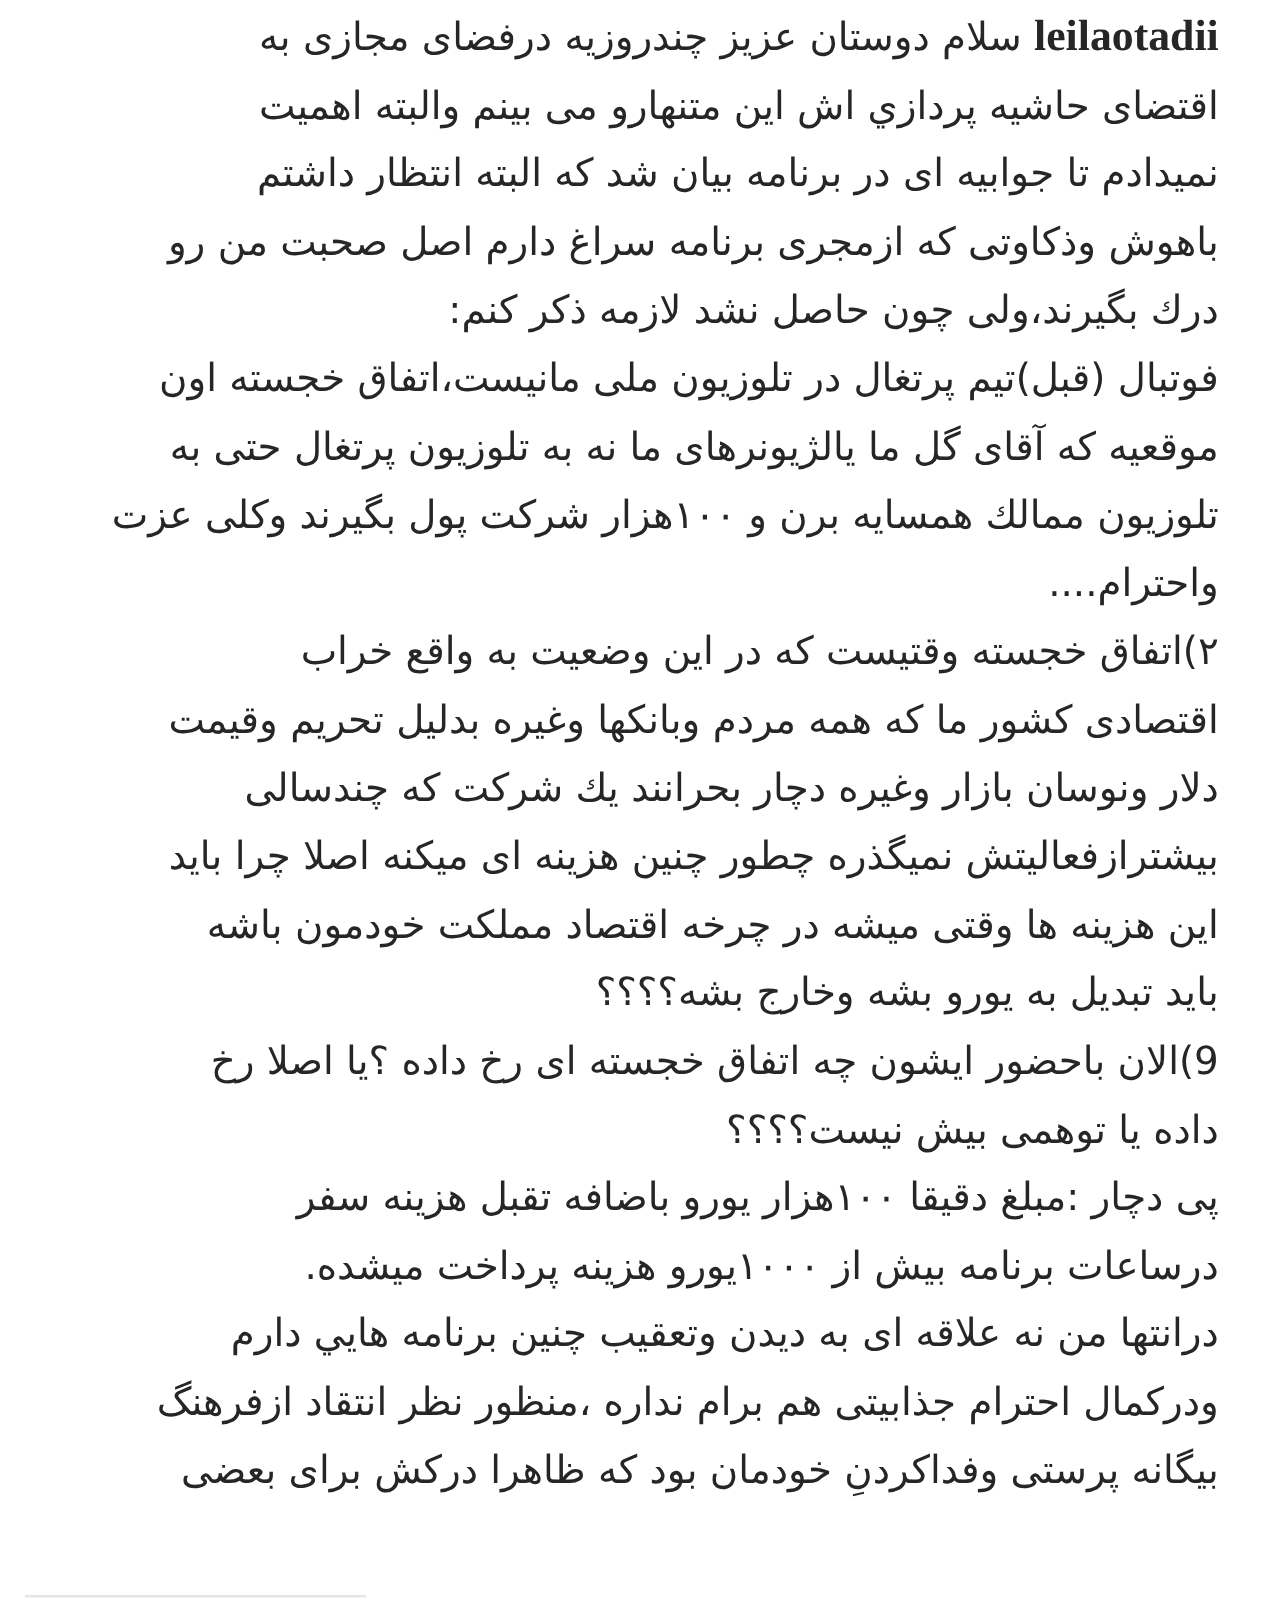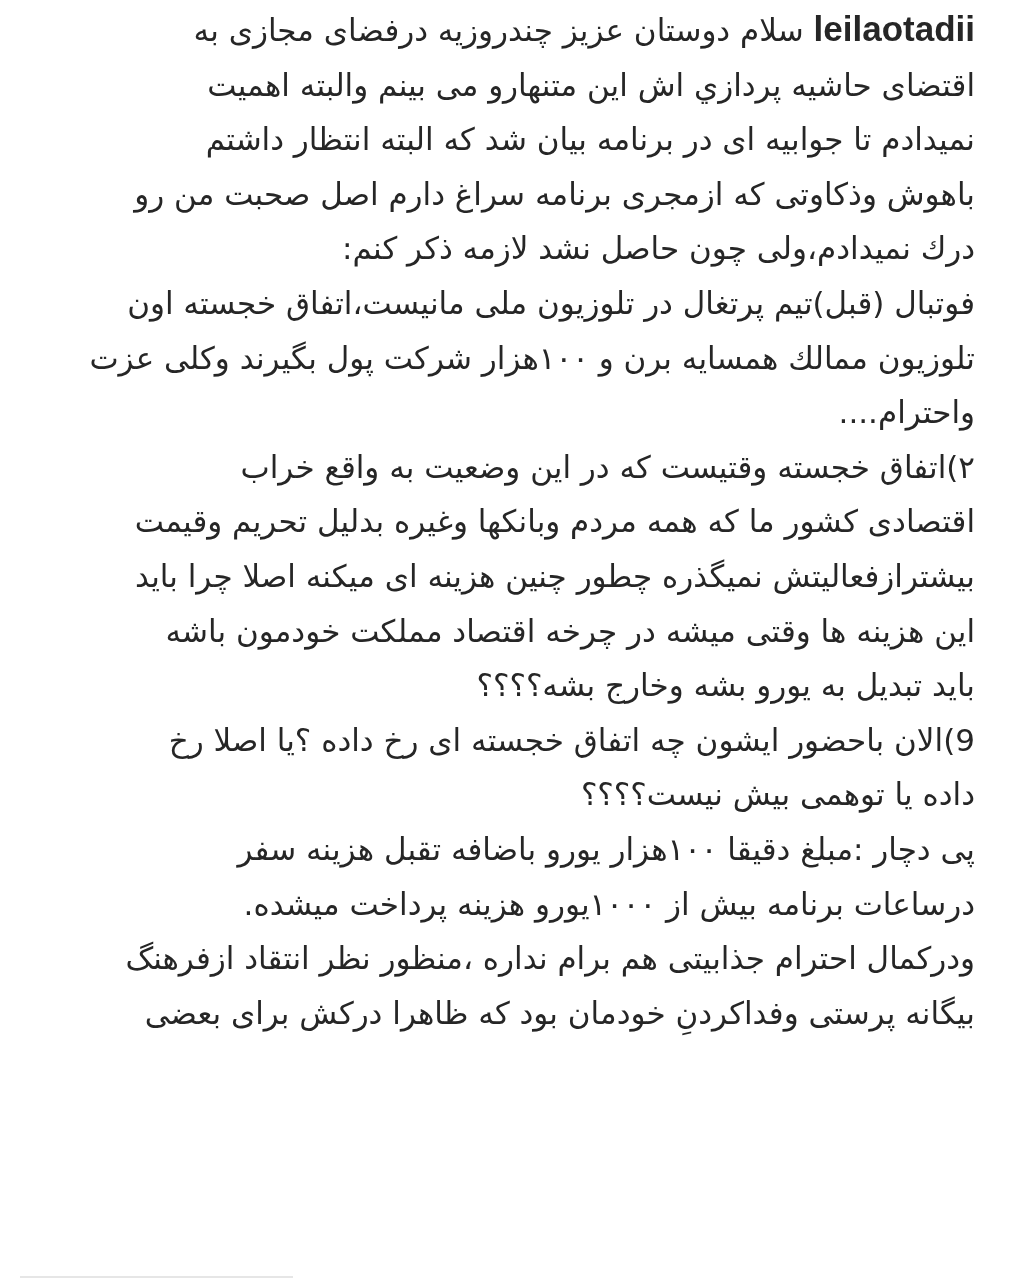--- a/index.html
+++ b/index.html
@@ -24,21 +24,21 @@
       font-size: 31px;
       line-height: 54.6px;
       color: #262626;
       letter-spacing: 0;
     }
     .caption-line {
       display: block;
       white-space: nowrap;
     }
     .username {
-      font-family: Liberation Sans, sans-serif;
+      font-family: Liberation Serif, serif;
       font-weight: bold;
       font-size: 35px;
       color: #262626;
       unicode-bidi: isolate;
       direction: ltr;
     }
     .bottom-divider {
       position: absolute;
       left: 20px;
       right: 720px;
@@ -48,31 +48,34 @@
     }
   </style>
 </head>
 <body>
 
 <div class="post-caption">
   <span class="caption-line"><span class="username">leilaotadii</span> <span>سلام دوستان عزیز چندروزیه درفضای مجازی به</span></span>
   <span class="caption-line">اقتضای حاشیه پردازي اش این متنهارو می بینم والبته اهمیت</span>
   <span class="caption-line">نمیدادم تا جوابیه ای در برنامه بیان شد که البته انتظار داشتم</span>
   <span class="caption-line">باهوش وذکاوتی که ازمجری برنامه سراغ دارم اصل صحبت من رو</span>
-  <span class="caption-line">درك نمیدادم،ولی چون حاصل نشد لازمه ذکر کنم:</span>
+  <span class="caption-line">درك بگیرند،ولی چون حاصل نشد لازمه ذکر کنم:</span>
   <span class="caption-line">فوتبال (قبل)تیم پرتغال در تلوزیون ملی مانیست،اتفاق خجسته اون</span>
+  <span class="caption-line">موقعیه که آقای گل ما یالژیونرهای ما نه به تلوزیون پرتغال حتی به</span>
   <span class="caption-line">تلوزیون ممالك همسایه برن و ١٠٠هزار شرکت پول بگیرند وکلی عزت</span>
   <span class="caption-line">واحترام....</span>
   <span class="caption-line">٢)اتفاق خجسته وقتیست که در این وضعیت به واقع خراب</span>
   <span class="caption-line">اقتصادی کشور ما که همه مردم وبانکها وغیره بدلیل تحریم وقیمت</span>
+  <span class="caption-line">دلار ونوسان بازار وغیره دچار بحرانند يك شرکت که چندسالی</span>
   <span class="caption-line">بیشترازفعالیتش نمیگذره چطور چنین هزینه ای  میکنه اصلا چرا باید</span>
   <span class="caption-line">این هزینه ها وقتی میشه در چرخه اقتصاد مملکت خودمون باشه</span>
   <span class="caption-line">باید تبدیل به یورو بشه وخارج بشه؟؟؟؟</span>
   <span class="caption-line">9)الان باحضور ایشون چه اتفاق خجسته ای رخ داده ؟یا اصلا رخ</span>
   <span class="caption-line">داده یا توهمی بیش نیست؟؟؟؟</span>
   <span class="caption-line">پی دچار :مبلغ دقیقا ١٠٠هزار یورو باضافه تقبل هزینه سفر</span>
   <span class="caption-line">درساعات برنامه بیش از ١٠٠٠یورو هزینه پرداخت میشده.</span>
+  <span class="caption-line">درانتها من نه علاقه ای به دیدن وتعقیب چنین برنامه هايي دارم</span>
   <span class="caption-line">ودرکمال احترام جذابیتی هم برام نداره ،منظور نظر انتقاد ازفرهنگ</span>
   <span class="caption-line">بیگانه پرستی وفداکردنِ خودمان بود که ظاهرا درکش برای بعضی</span>
 
 </div>
 
 <div class="bottom-divider"></div>
 
 </body></html>

